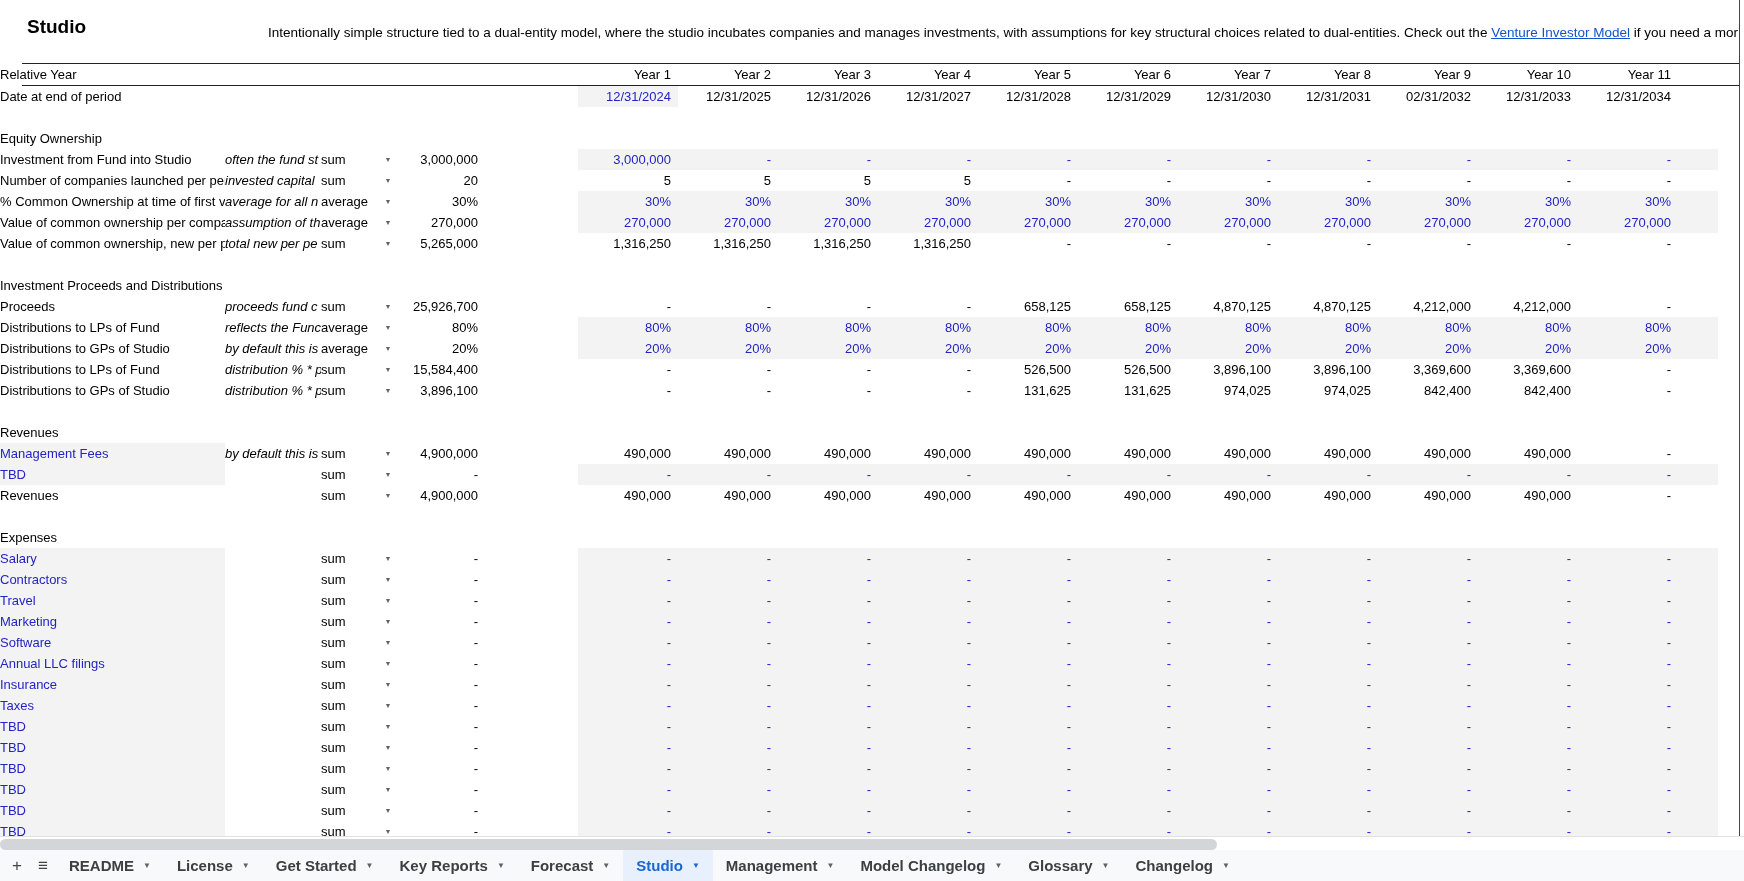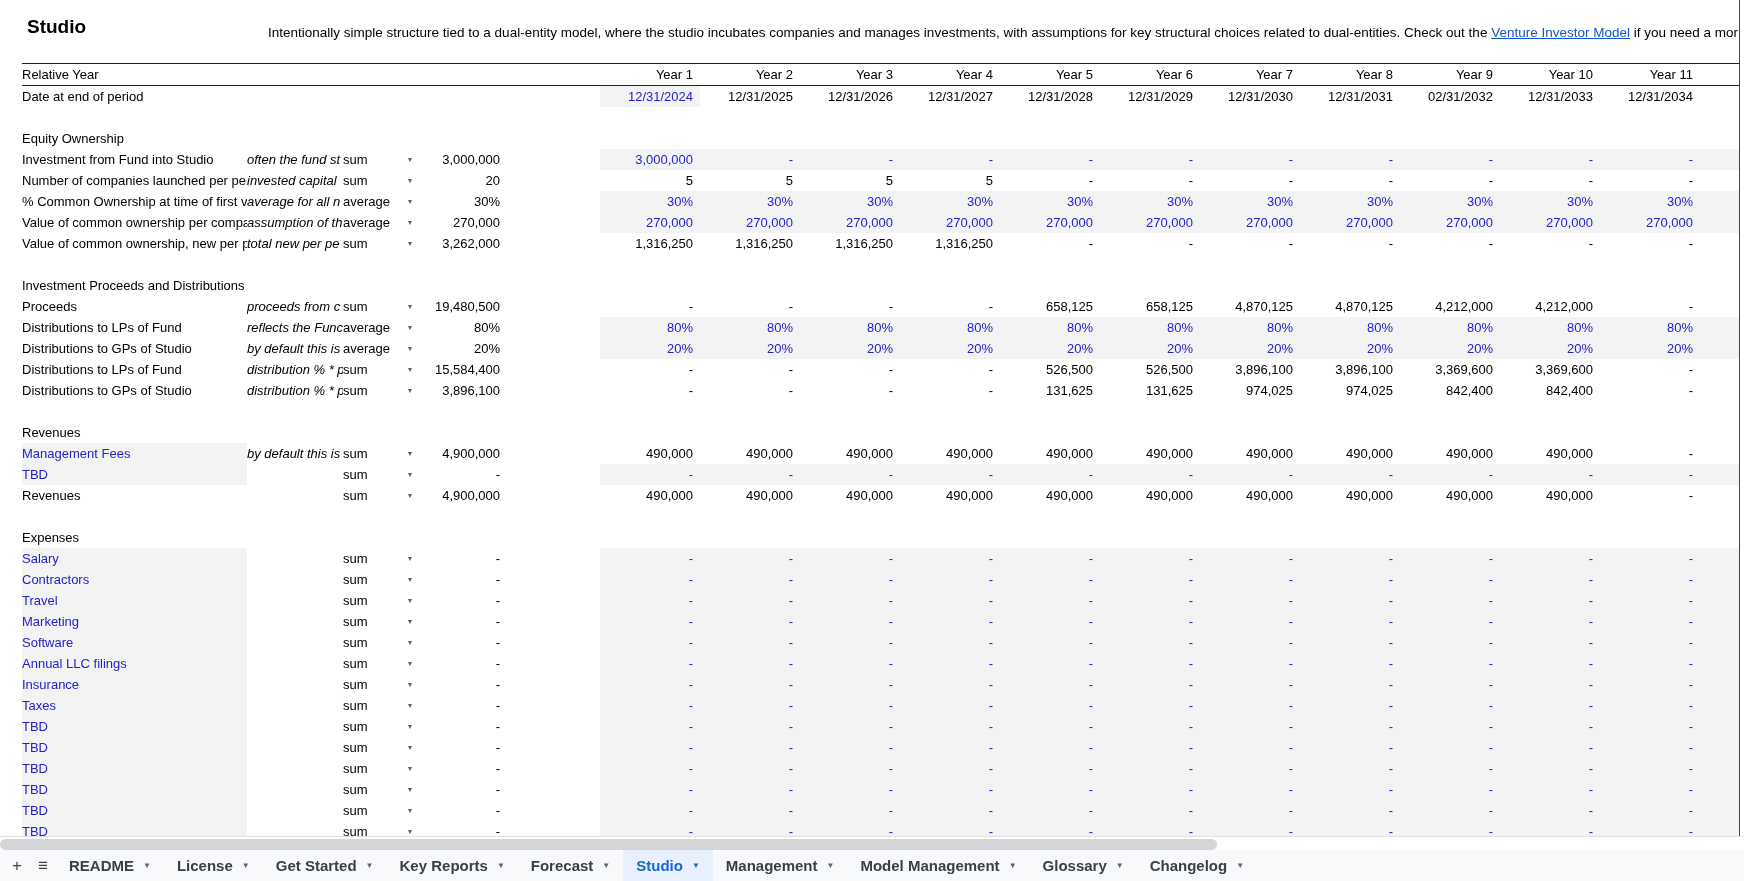--- a/index.html
+++ b/index.html
@@ -6,21 +6,21 @@
     font-family:"Liberation Sans",sans-serif;}
   .sheet{position:absolute;left:0;top:0;width:1744px;height:836px;background:#fff;overflow:hidden;}
   .title{position:absolute;left:27px;top:16px;font-size:19px;font-weight:700;color:#000;white-space:nowrap;}
   .desc{position:absolute;left:268px;top:25px;width:1470px;height:18px;font-size:13.5px;color:#000;
     white-space:nowrap;overflow:hidden;}
   .desc a{color:var(--link);text-decoration:underline;cursor:pointer;}
   .grid{position:absolute;left:0;top:64px;width:1744px;}
   .r{display:flex;height:21px;line-height:21px;font-size:13px;color:#000;}
   .r.head{height:22px;line-height:22px;}
   .c{flex:none;overflow:hidden;white-space:nowrap;}
-  .lab{margin-left:22px;width:225px;}
+  .lab{width:225px;}
   .dsc{width:96px;font-style:italic;}
   .agg{width:57px;}
   .arw{width:20px;text-align:center;font-size:7px;color:#5f6368;line-height:21px;}
   .tot{width:80px;text-align:right;}
   .sp{width:100px;}
   .dw{width:1140px;display:flex;}
   .dw .v{flex:none;width:100px;text-align:right;padding-right:7px;box-sizing:border-box;}
   .input-band{background:var(--hl);}
   .blue{color:var(--blue);}
   .linklab{color:var(--blue);background:var(--hl);}
@@ -178,21 +178,21 @@
           <div class="c v blue">270,000</div>
           <div class="c v blue">270,000</div>
           <div class="c v blue">270,000</div>
         </div>
       </div>
       <div class="r">
         <div class="c lab">Value of common ownership, new per pe</div>
         <div class="c dsc">total new per pe</div>
         <div class="c agg">sum</div>
         <div class="c arw">▼</div>
-        <div class="c tot">3,262,000</div>
+        <div class="c tot">5,265,000</div>
         <div class="c sp"></div>
         <div class="c dw">
           <div class="c v">1,316,250</div>
           <div class="c v">1,316,250</div>
           <div class="c v">1,316,250</div>
           <div class="c v">1,316,250</div>
           <div class="c v">-</div>
           <div class="c v">-</div>
           <div class="c v">-</div>
           <div class="c v">-</div>
@@ -200,24 +200,24 @@
           <div class="c v">-</div>
           <div class="c v">-</div>
         </div>
       </div>
       <div class="r"></div>
       <div class="r">
         <div class="c lab bold">Investment Proceeds and Distributions</div>
       </div>
       <div class="r">
         <div class="c lab">Proceeds</div>
-        <div class="c dsc">proceeds from c</div>
-        <div class="c agg">sum</div>
-        <div class="c arw">▼</div>
-        <div class="c tot">19,480,500</div>
+        <div class="c dsc">proceeds fund c</div>
+        <div class="c agg">sum</div>
+        <div class="c arw">▼</div>
+        <div class="c tot">25,926,700</div>
         <div class="c sp"></div>
         <div class="c dw">
           <div class="c v">-</div>
           <div class="c v">-</div>
           <div class="c v">-</div>
           <div class="c v">-</div>
           <div class="c v">658,125</div>
           <div class="c v">658,125</div>
           <div class="c v">4,870,125</div>
           <div class="c v">4,870,125</div>
@@ -708,21 +708,21 @@
     </div>
     <div class="tab active">
       <div class="tl">Studio</div>
       <div class="ar">▼</div>
     </div>
     <div class="tab">
       <div class="tl">Management</div>
       <div class="ar">▼</div>
     </div>
     <div class="tab">
-      <div class="tl">Model Management</div>
+      <div class="tl">Model Changelog</div>
       <div class="ar">▼</div>
     </div>
     <div class="tab">
       <div class="tl">Glossary</div>
       <div class="ar">▼</div>
     </div>
     <div class="tab">
       <div class="tl">Changelog</div>
       <div class="ar">▼</div>
     </div>

